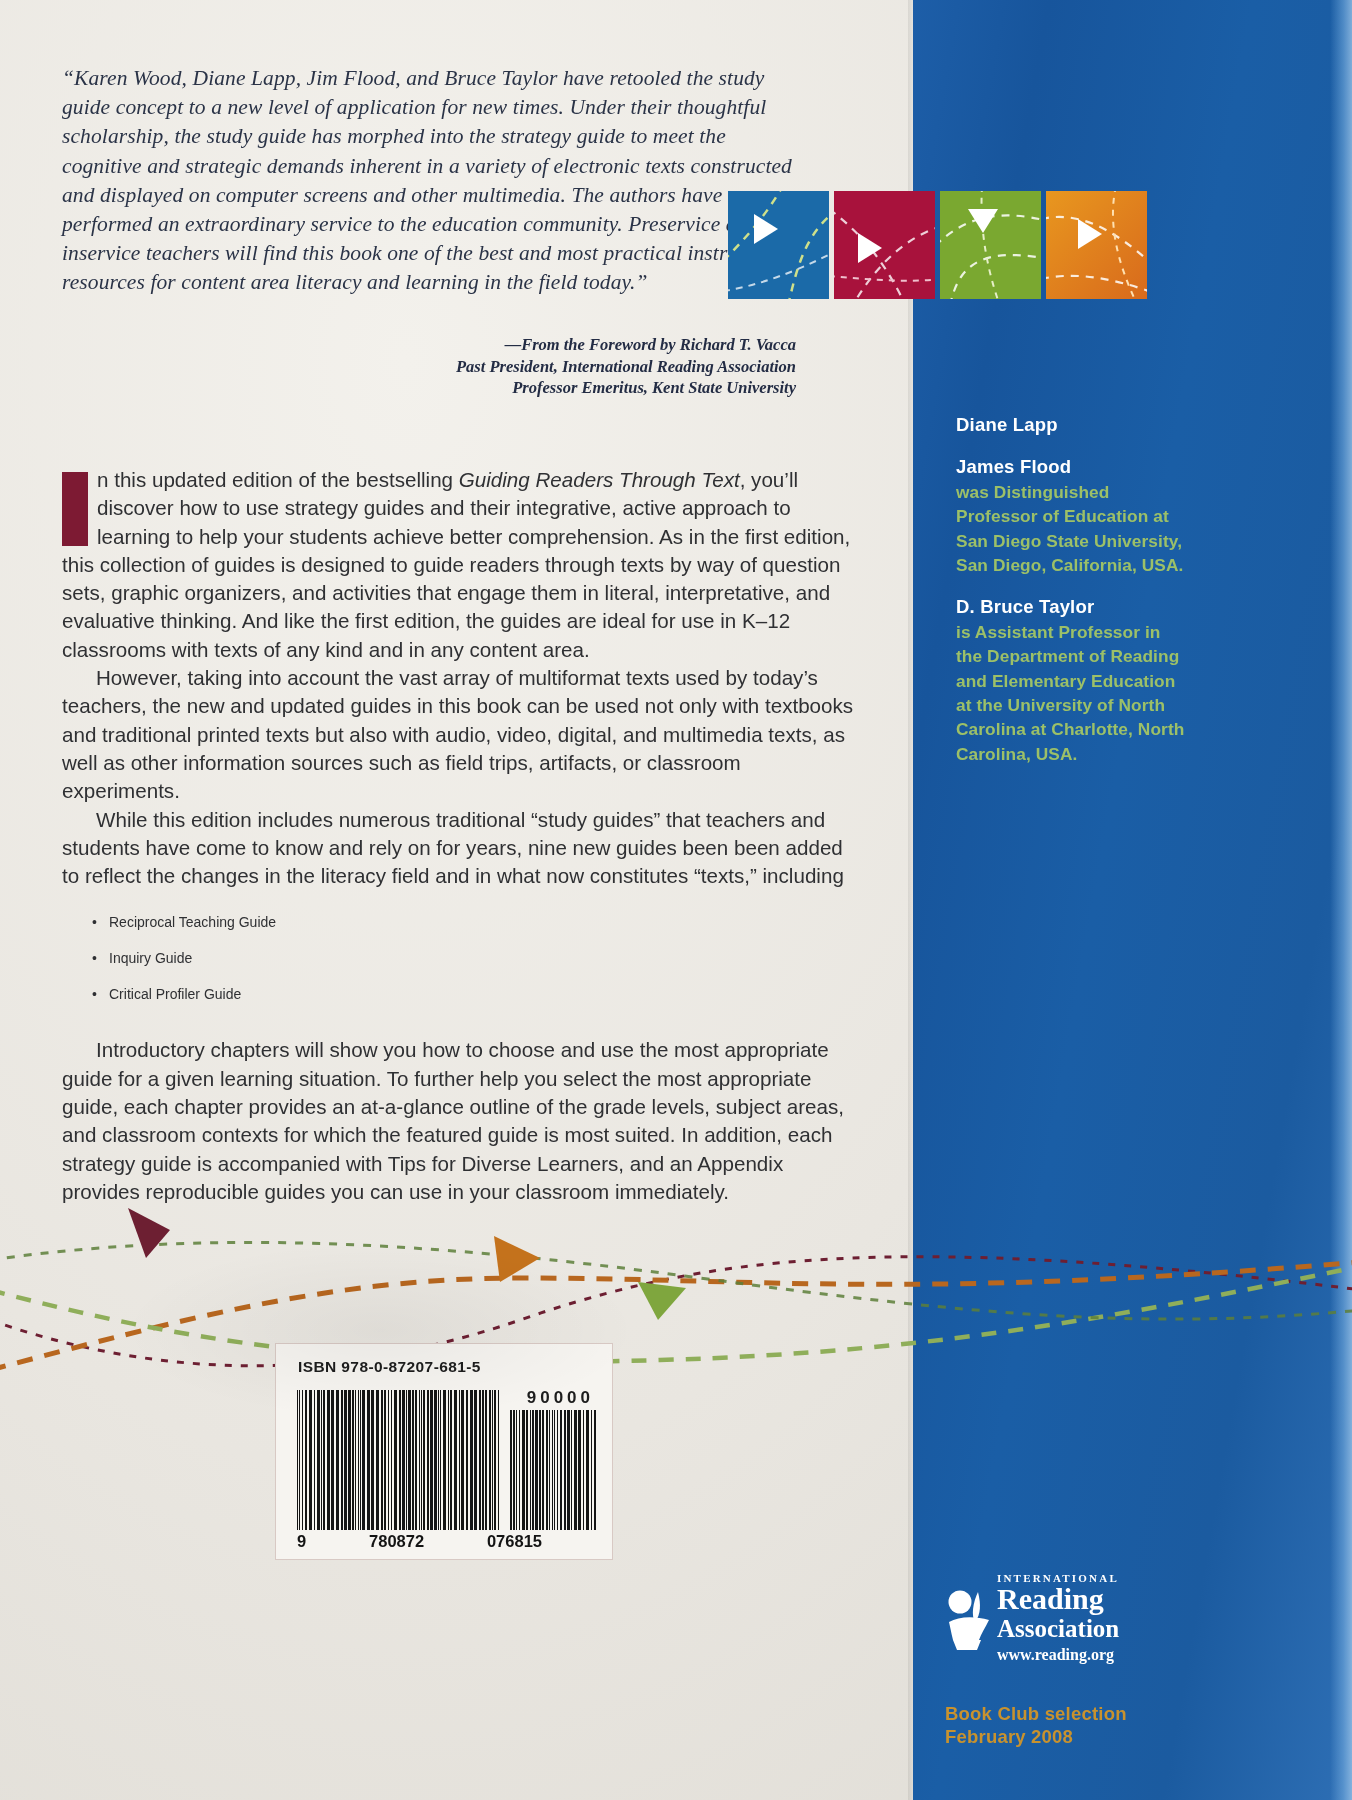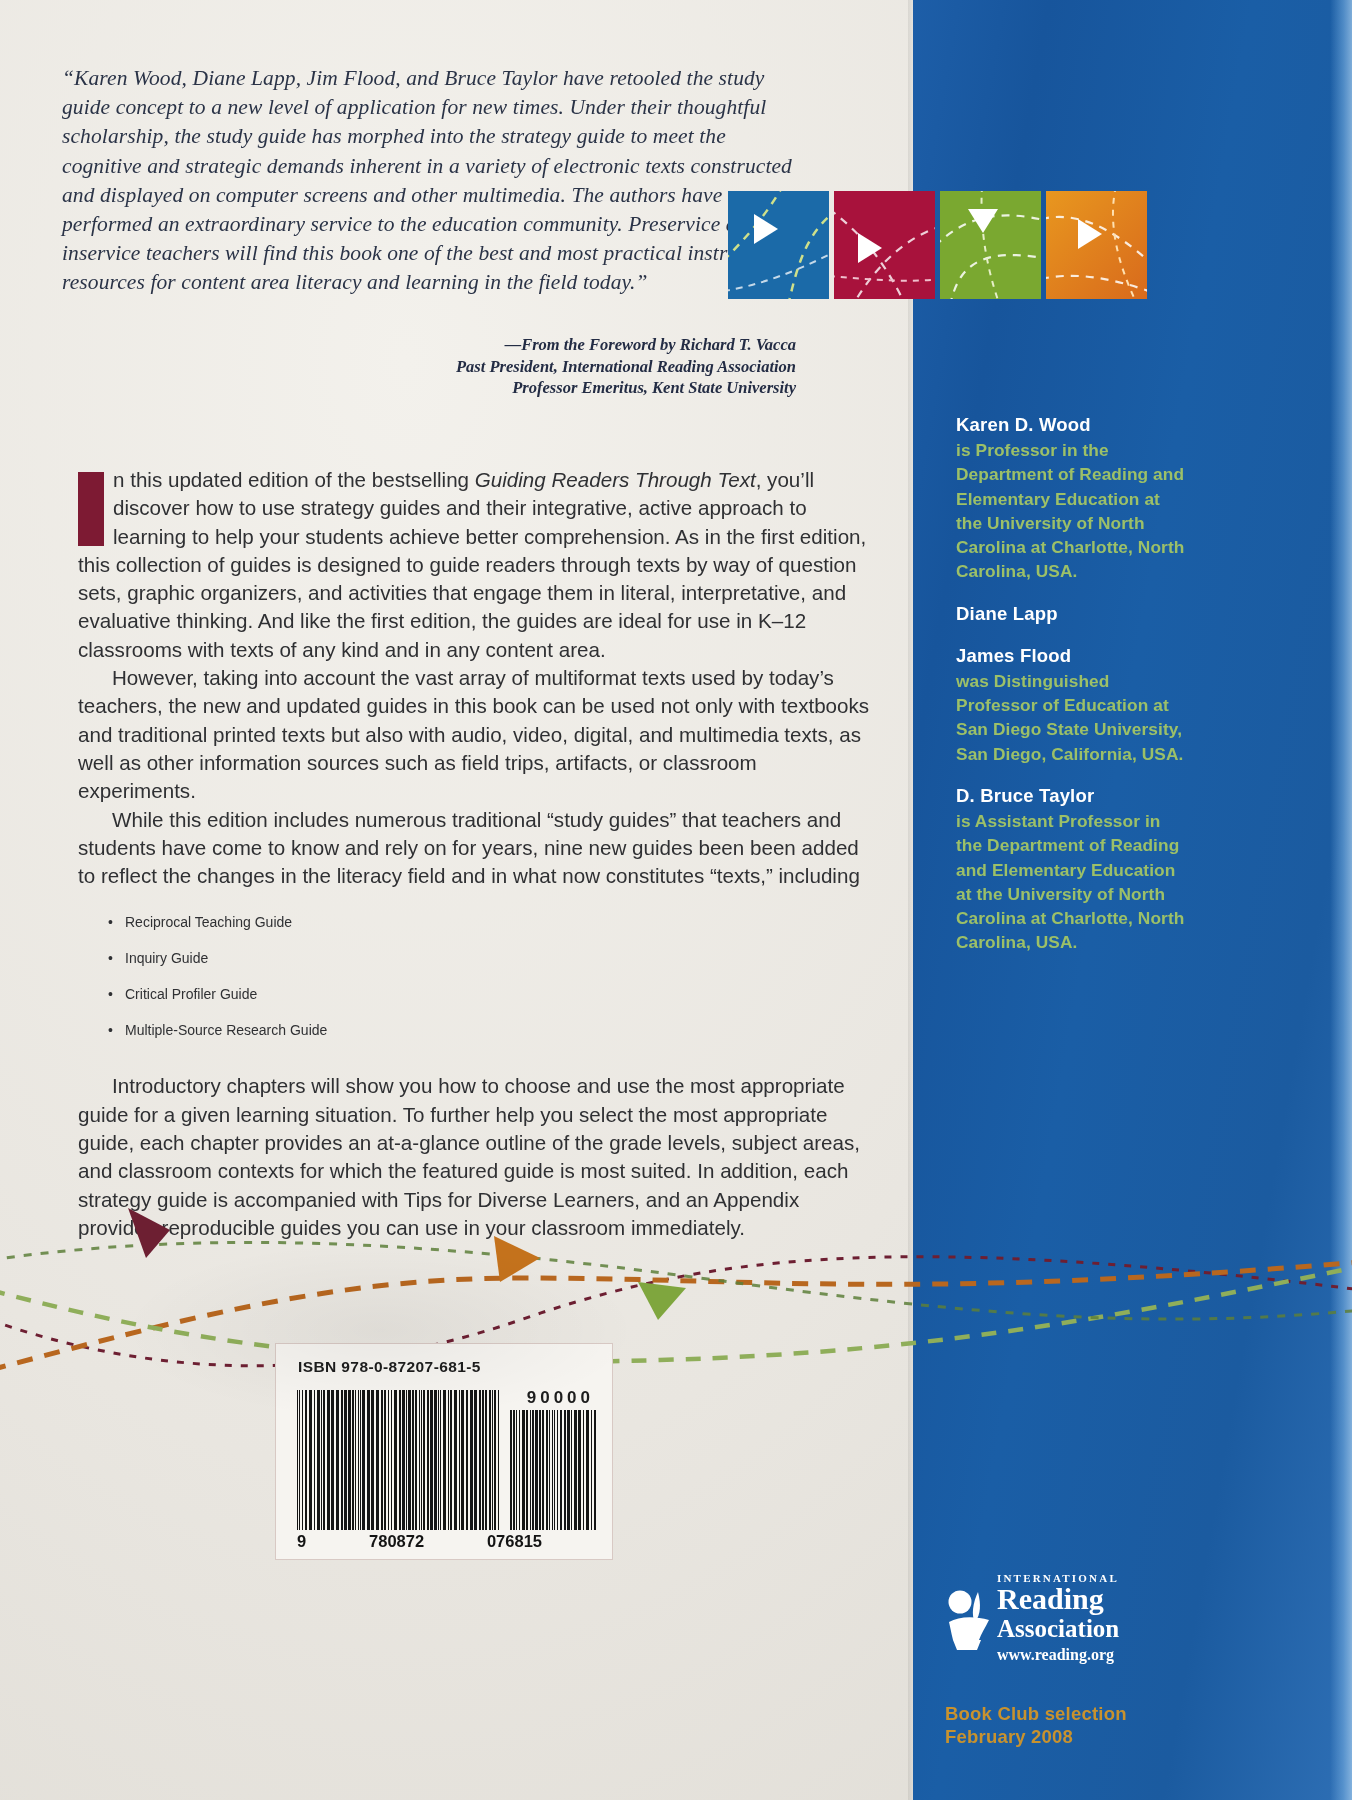--- a/index.html
+++ b/index.html
@@ -58,21 +58,20 @@
   }
   .film .play.down{
     border-left:15px solid transparent;border-right:15px solid transparent;
     border-top:24px solid #ffffff;border-bottom:0;
   }
   
   .body-copy{
     position:absolute;left:62px;top:466px;width:800px;
     font-size:20.6px;line-height:28.3px;color:#2f3033;
     text-align:left;
-    margin-left:16px;
   }
   .body-copy p{margin:0;}
   .body-copy p.indent{text-indent:34px;}
   .dropcap{
     float:left;
     width:26px;height:74px;
     background:#7d1a33;
     margin:6px 9px 0 0;
   }
   .bullets{margin:16px 0 0 0;padding:0;list-style:none;}
@@ -202,31 +201,26 @@
   <div class="body-copy">
     <p>
       <span class="dropcap"></span><span>n this updated edition of the bestselling <em>Guiding Readers Through Text</em>, you’ll discover how to use strategy guides and their integrative, active approach to learning to help your students achieve better comprehension. As in the first edition, this collection of guides is designed to guide readers through texts by way of question sets, graphic organizers, and activities that engage them in literal, interpretative, and evaluative thinking. And like the first edition, the guides are ideal for use in K–12 classrooms with texts of any kind and in any content area.</span>
     </p>
     <p class="indent">However, taking into account the vast array of multiformat texts used by today’s teachers, the new and updated guides in this book can be used not only with textbooks and traditional printed texts but also with audio, video, digital, and multimedia texts, as well as other information sources such as field trips, artifacts, or classroom experiments.</p>
     <p class="indent">While this edition includes numerous traditional “study guides” that teachers and students have come to know and rely on for years, nine new guides been been added to reflect the changes in the literacy field and in what now constitutes “texts,” including</p>
     <ul class="bullets">
       <li>Reciprocal Teaching Guide</li>
       <li>Inquiry Guide</li>
       <li>Critical Profiler Guide</li>
-      <li>Multiple-Source Research Guide</li>
     </ul>
     <div class="para-gap"></div>
     <p class="indent" style="margin-top:18px;">Introductory chapters will show you how to choose and use the most appropriate guide for a given learning situation. To further help you select the most appropriate guide, each chapter provides an at-a-glance outline of the grade levels, subject areas, and classroom contexts for which the featured guide is most suited. In addition, each strategy guide is accompanied with Tips for Diverse Learners, and an Appendix provides reproducible guides you can use in your classroom immediately.</p>
   </div>
 
   <div class="bios">
-    <div class="bio">
-      <div class="bio-name">Karen D. Wood</div>
-      <div class="bio-text">is Professor in the Department of Reading and Elementary Education at the University of North Carolina at Charlotte, North Carolina, USA.</div>
-    </div>
     <div class="bio">
       <div class="bio-name">Diane Lapp</div>
     </div>
     <div class="bio">
       <div class="bio-name">James Flood</div>
       <div class="bio-text">was Distinguished Professor of Education at San Diego State University, San Diego, California, USA.</div>
     </div>
     <div class="bio">
       <div class="bio-name">D. Bruce Taylor</div>
       <div class="bio-text">is Assistant Professor in the Department of Reading and Elementary Education at the University of North Carolina at Charlotte, North Carolina, USA.</div>

